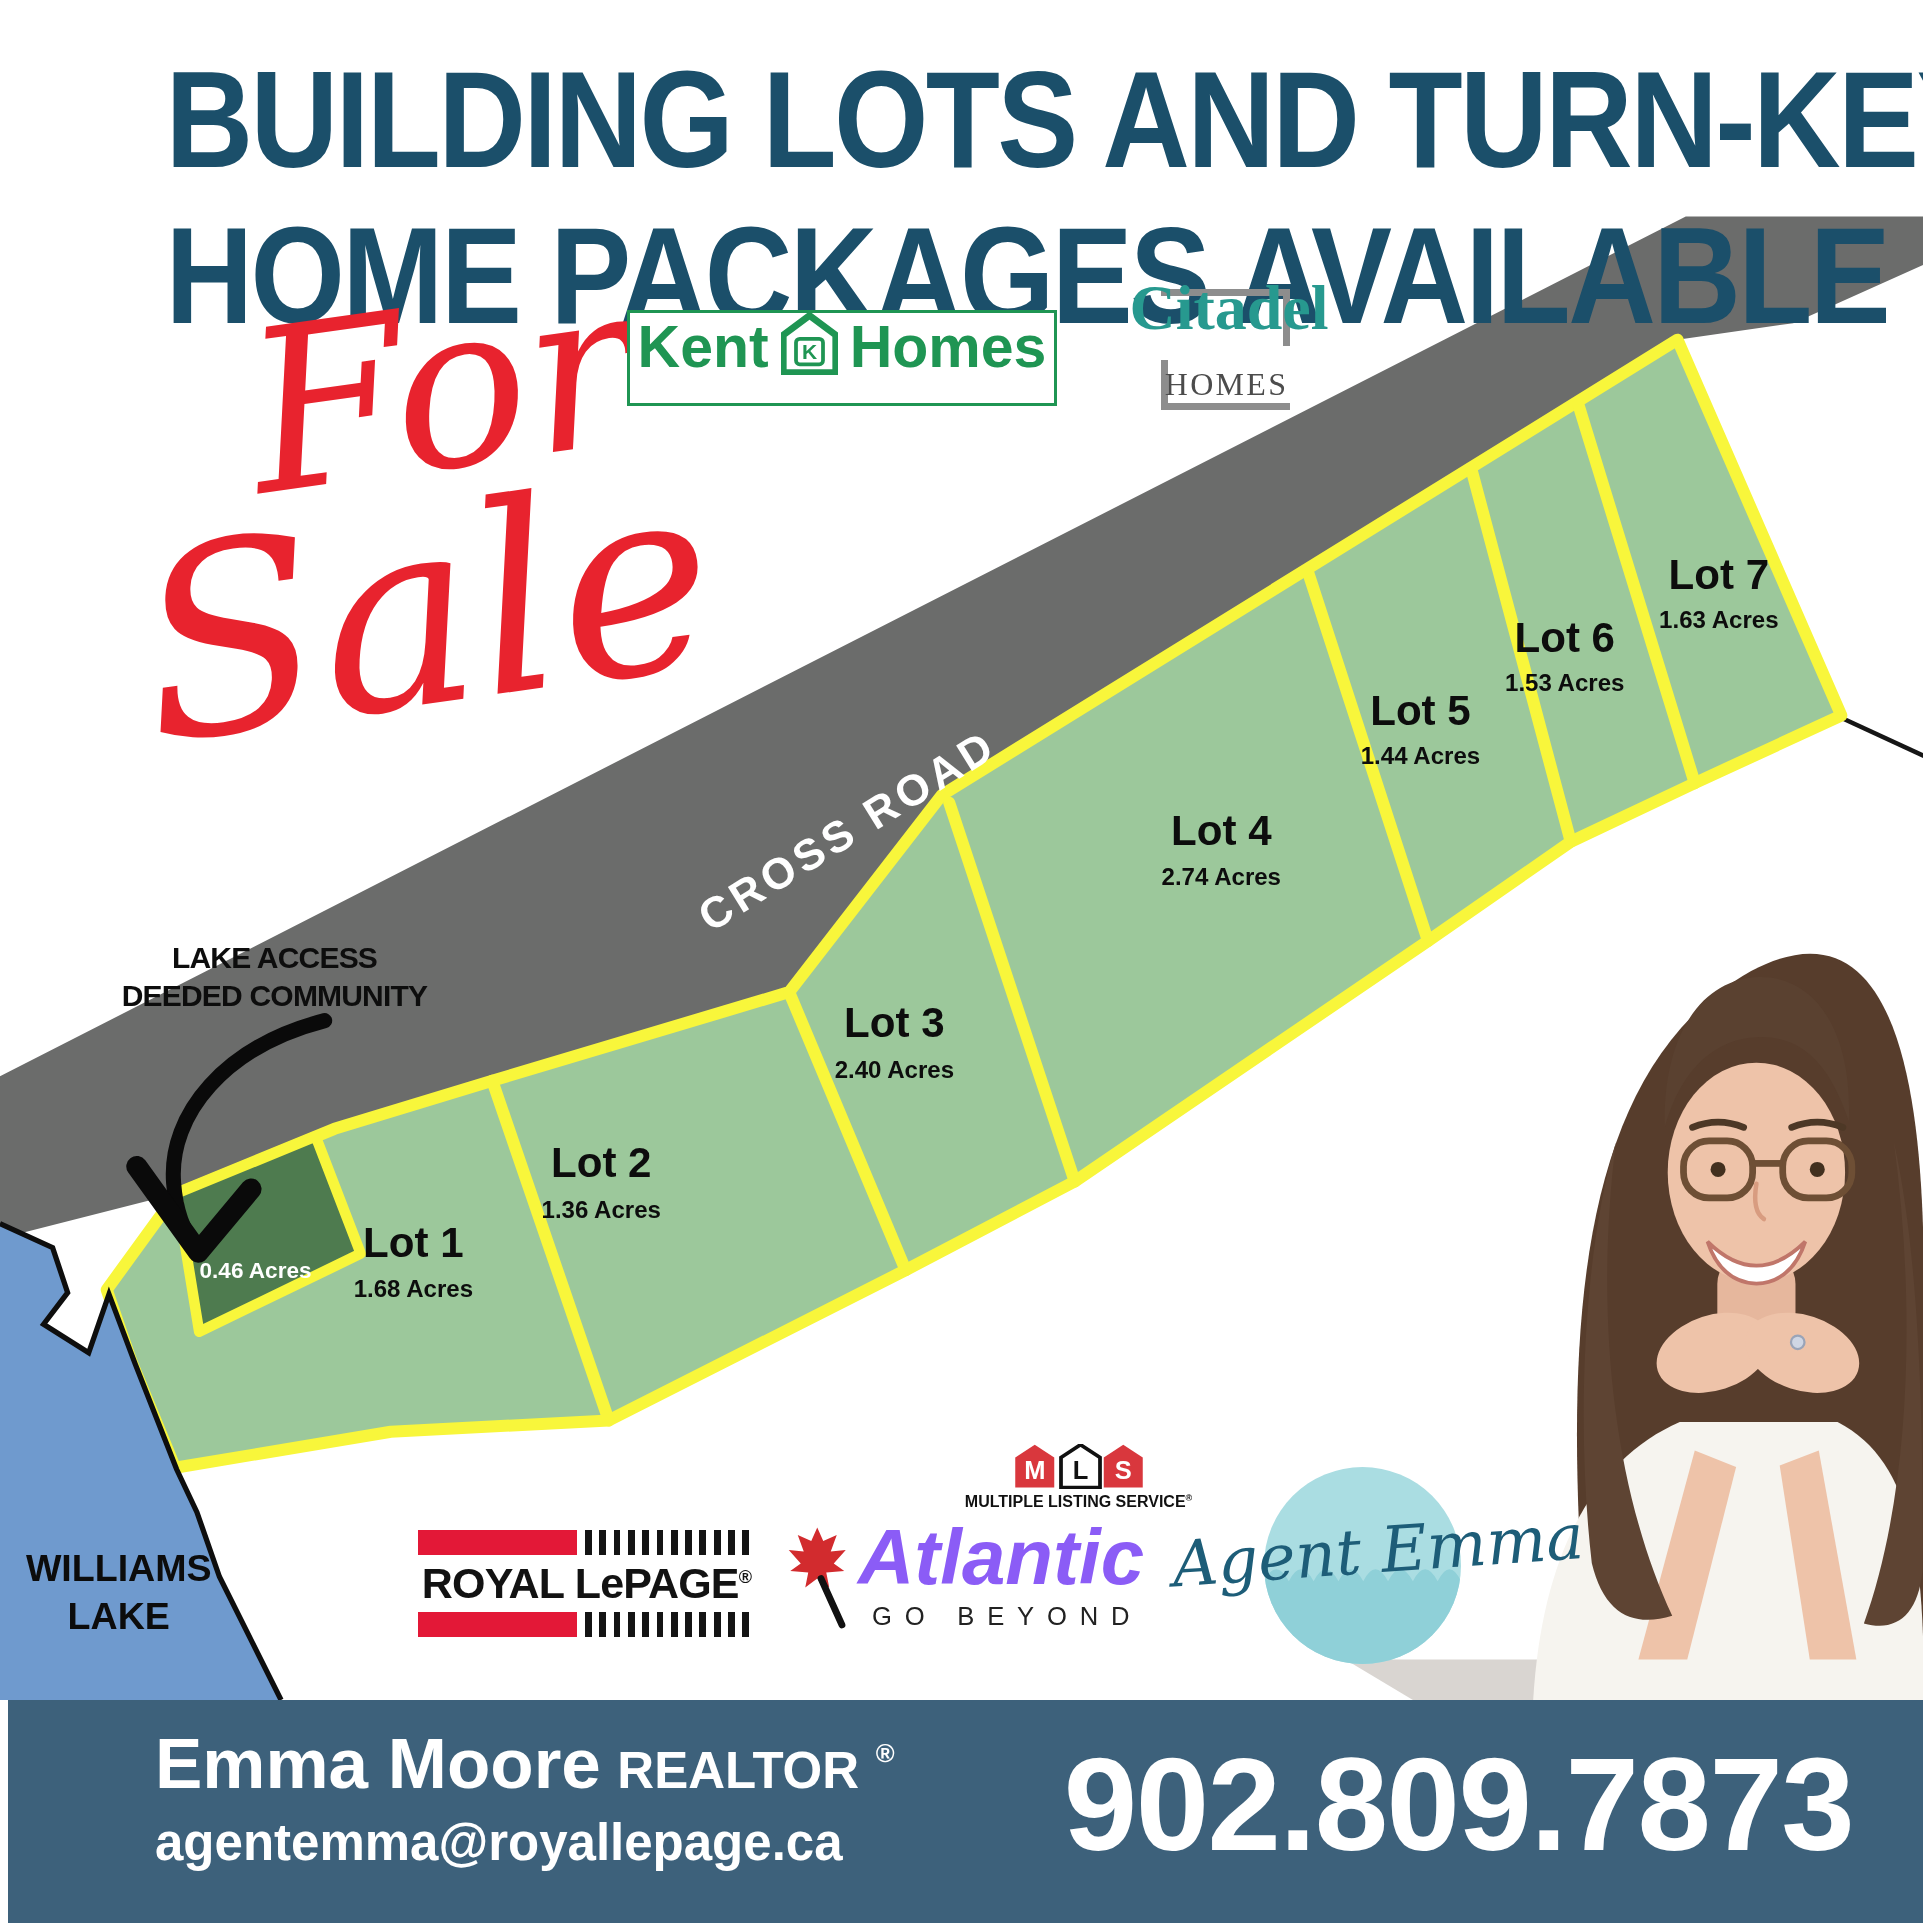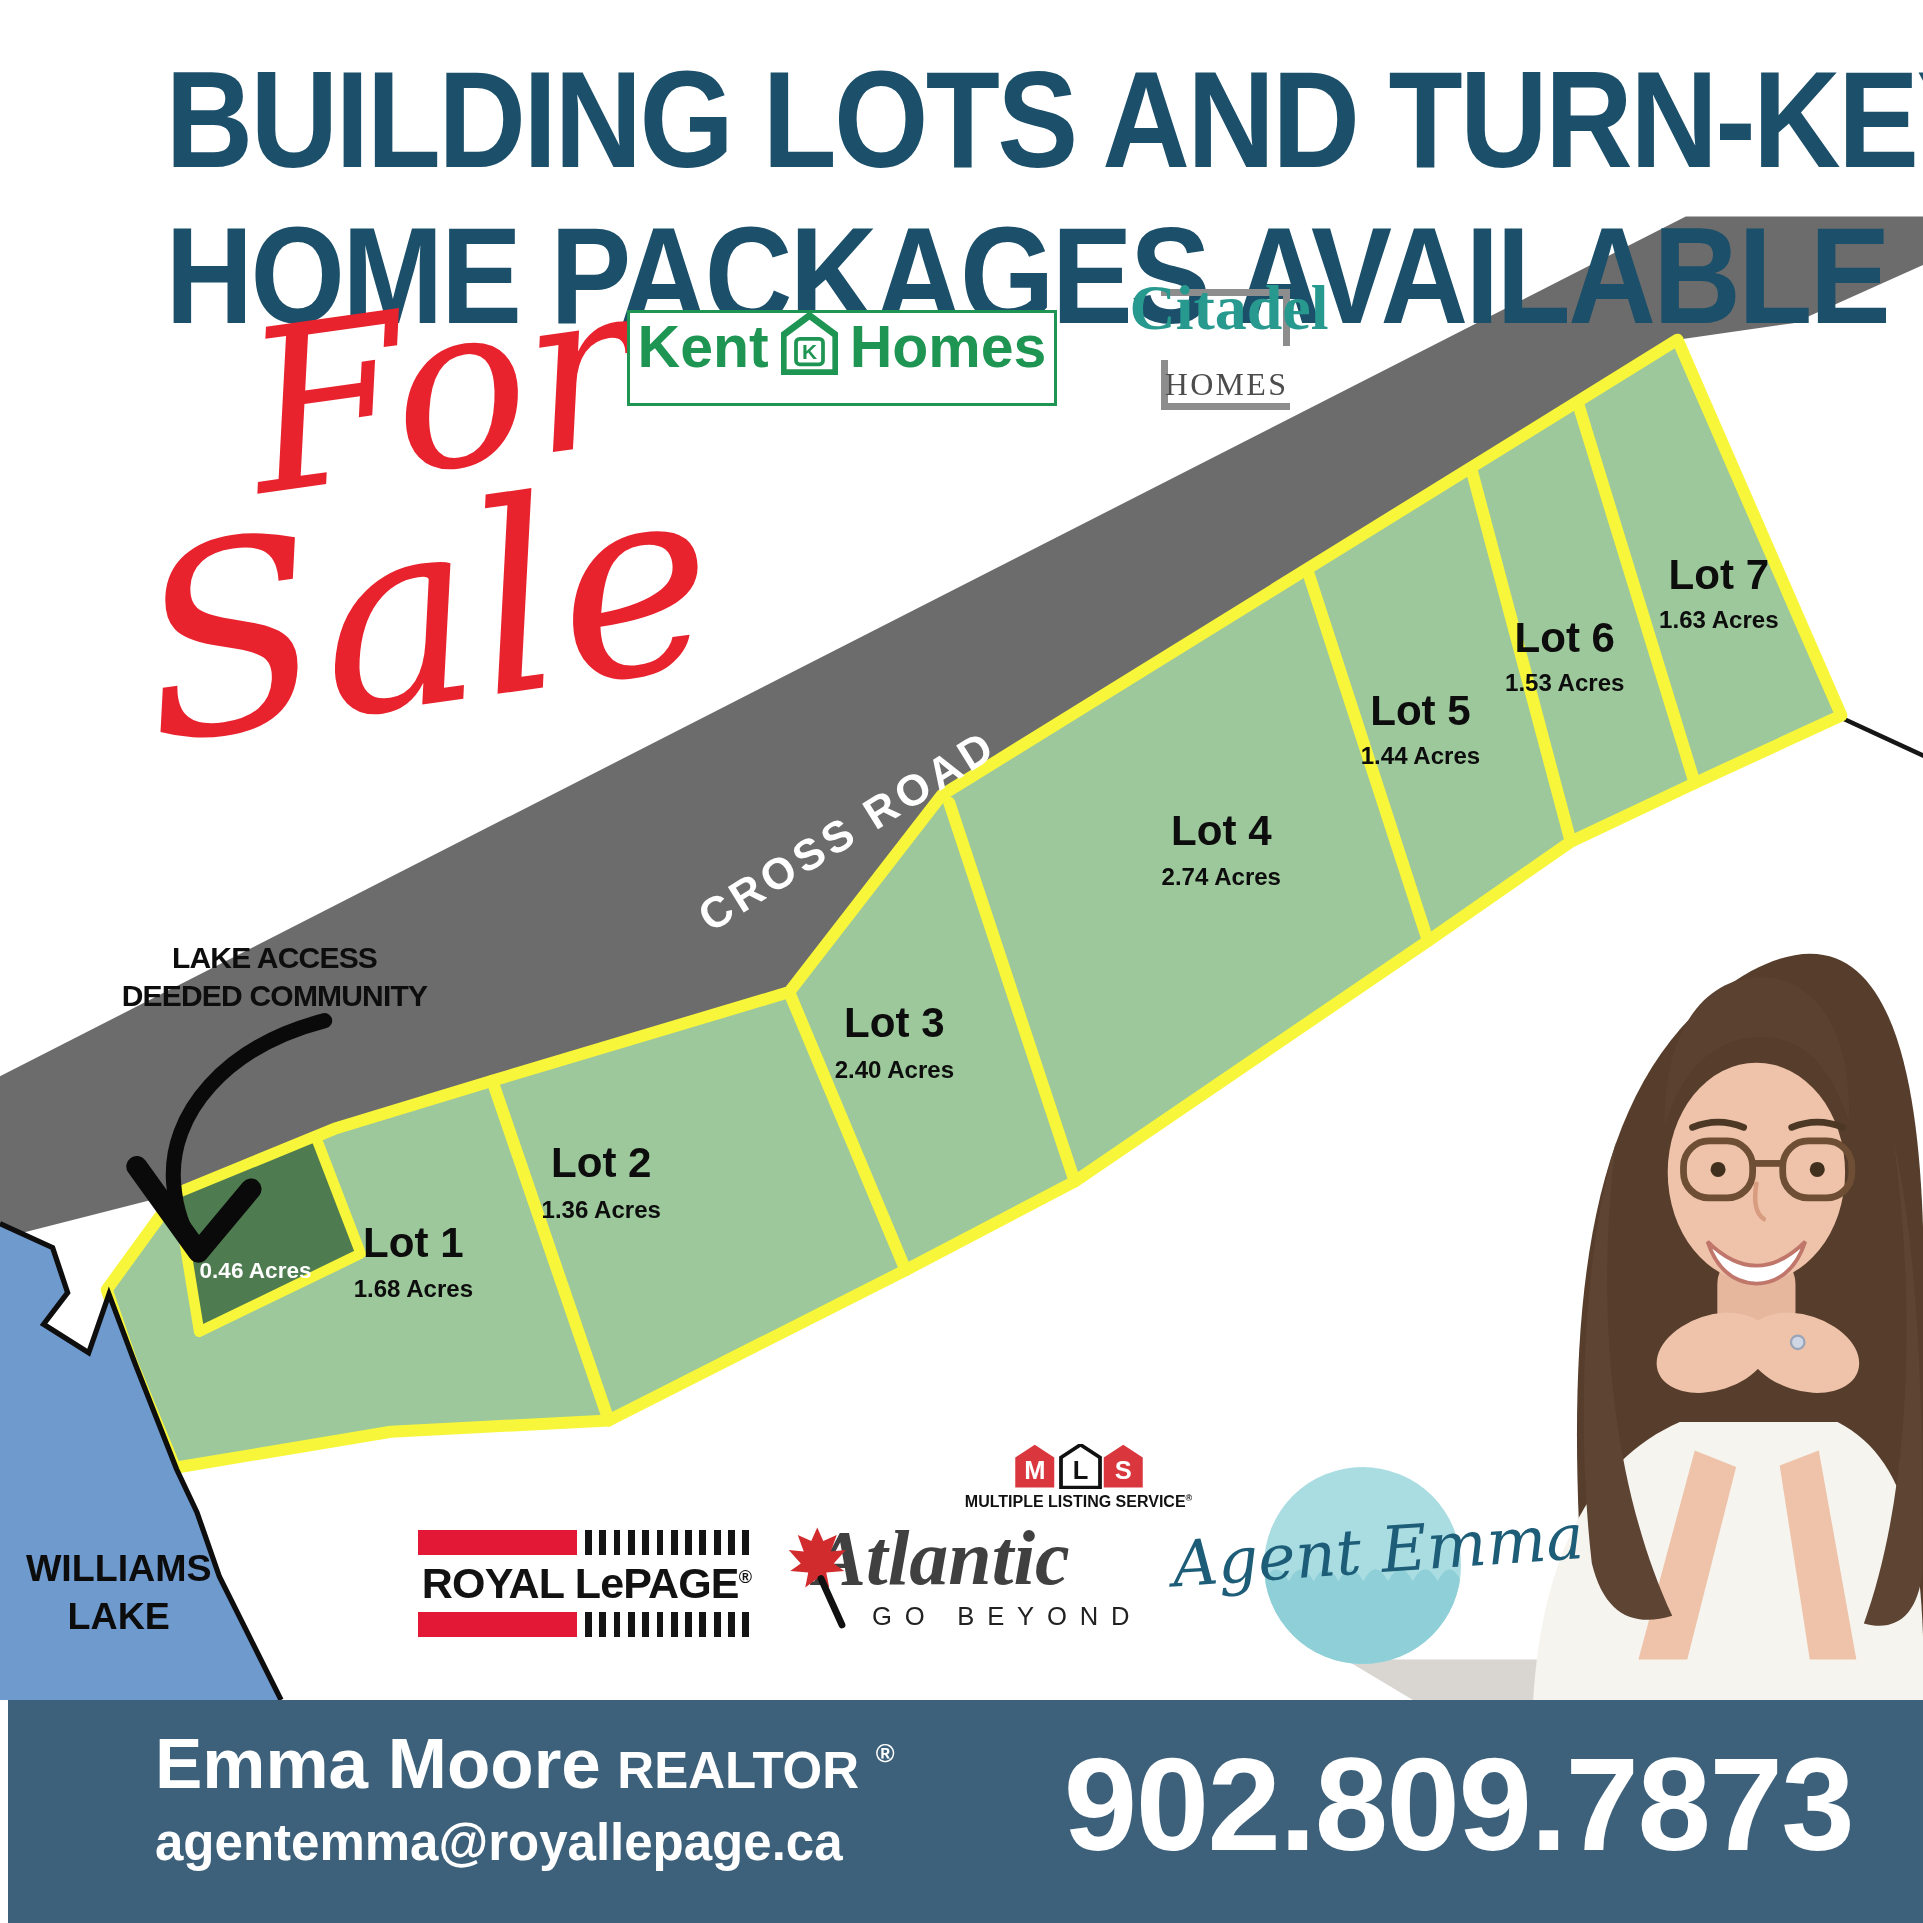--- a/index.html
+++ b/index.html
@@ -70,22 +70,22 @@
   .rlp .row { display:flex; height:25px; }
   .rlp .bar { width:159px; background:#e31837; }
   .rlp .stripes { flex:1; margin-left:7.5px;
     background:repeating-linear-gradient(90deg,#141414 0 6.8px,#ffffff 6.8px 14.3px); }
   .rlp .rname { font-size:43px; font-weight:700; color:#121212; text-align:center;
     margin:3.8px 0; white-space:nowrap; letter-spacing:-0.8px; }
   .rlp .rname sup { font-size:18px; }
 
   .atlantic { position:absolute; left:782px; top:1515px; width:391px; }
   .atlantic .leaf { position:absolute; left:0; top:10.5px; }
-  .atlantic .aname { margin-left:32px; font-family:Liberation Serif, serif; font-style:italic;
-    font-weight:700; font-size:78px; color:#404040; line-height:1.1; white-space:nowrap; }
+  .atlantic .aname { margin-left:76px; font-family:Liberation Sans, sans-serif; font-style:italic;
+    font-weight:700; font-size:78px; color:#8b5cf6; line-height:1.1; white-space:nowrap; }
   .atlantic .tagline { margin-left:90px; margin-top:1.5px; font-size:25.6px;
     letter-spacing:12.8px; color:#222; white-space:nowrap; }
 
   .emma-logo { position:absolute; left:1172px; top:1461px; width:391px; height:225px; }
   .emma-circle { position:absolute; left:92px; top:6px; width:197px; height:197px;
     border-radius:50%; background:#aadde2; overflow:hidden; }
   .emma-script { position:absolute; left:0; top:54px; width:391px; text-align:center;
     font-family:"DejaVu Serif", serif; font-style:italic; font-size:63px;
     color:#1d5d78; transform:rotate(-4deg); white-space:nowrap; }
 

